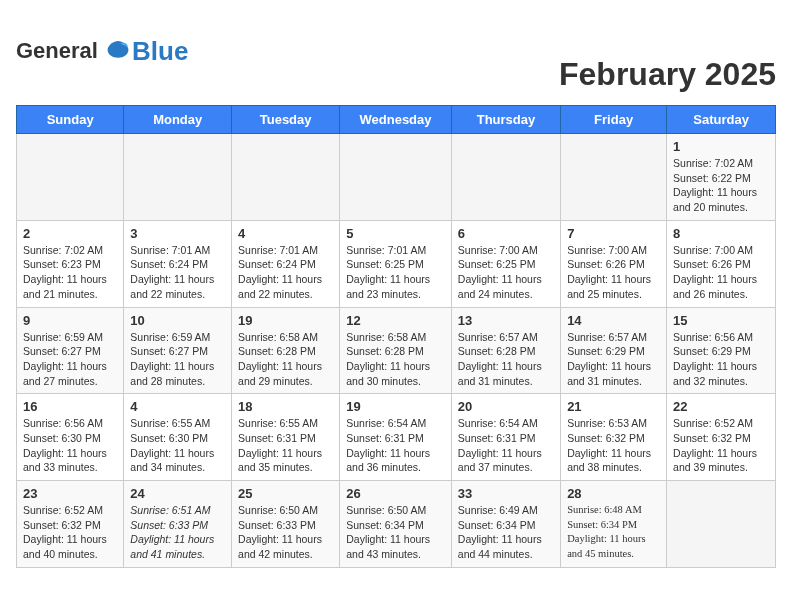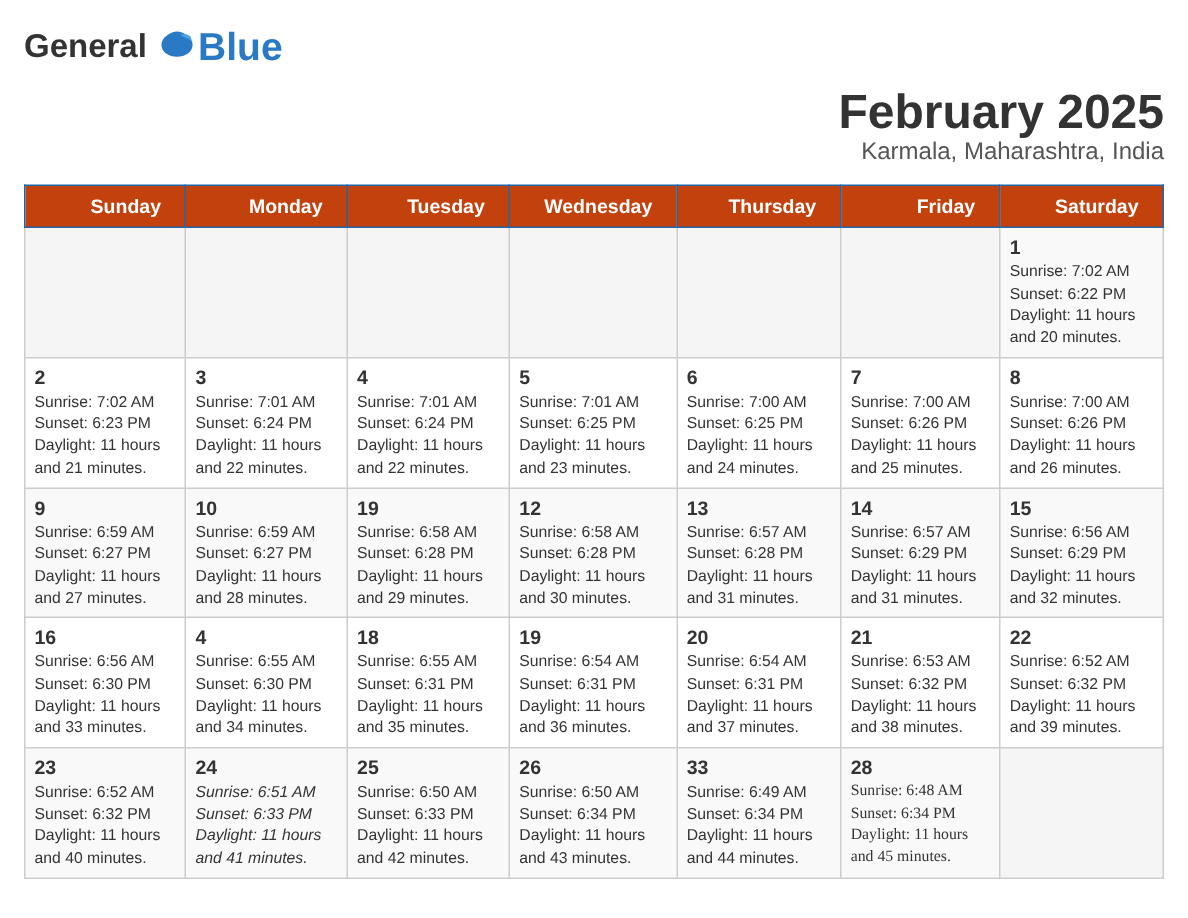--- a/index.html
+++ b/index.html
@@ -39,23 +39,23 @@
     .location-title {
       font-size: 16px;
       color: #555;
     }
     .calendar {
       width: 100%;
       border-collapse: collapse;
       border: 1px solid #ccc;
     }
     .calendar th {
-      background-color: #c2410c;
+      background-color: #3b82f6;
       color: #fff;
-      text-align: right;
+      text-align: center;
       padding: 6px 16px;
       font-size: 13px;
       border: 1px solid #2266aa;
     }
     .calendar td {
       vertical-align: top;
       padding: 5px 6px;
       border: 1px solid #ccc;
       width: 113px;
       min-height: 80px;
@@ -83,35 +83,34 @@
     .empty-cell {
       background: #f5f5f5 !important;
     }
   </style>
 </head>
 <body>
 
 <div class="header-area">
   <div class="logo">
     <div>
-      <div style="display:flex;align-items:center;">
+      <div style="display:flex;align-items:center;margin-top:20px;">
         <div style="font-size:22px;font-weight:bold;color:#333;line-height:1.15;">
           <span style="color:#333;">General</span>
           <svg class="logo-icon" viewBox="0 0 30 30" style="display:inline-block;vertical-align:middle;width:24px;height:24px;">
             <path d="M15 5 C20 5 28 10 28 16 C28 22 22 26 15 26 C8 26 2 22 2 16 C2 10 10 5 15 5Z" fill="#2979c4"></path>
             <path d="M18 8 C22 6 28 8 27 13 C24 10 20 10 18 8Z" fill="#4da6e8"></path>
           </svg>
         </div>
         <div style="font-size:26px;font-weight:bold;color:#2979c4;margin-left:2px;">Blue</div>
       </div>
     </div>
   </div>
   <div class="title-area">
     <div class="month-title">February 2025</div>
-    <div class="location-title">Karmala, Maharashtra, India</div>
   </div>
 </div>
 
 <table class="calendar">
   <thead>
     <tr id="weekday-header">
     <th>Sunday</th>
         <th>Monday</th>
         <th>Tuesday</th>
         <th>Wednesday</th>

